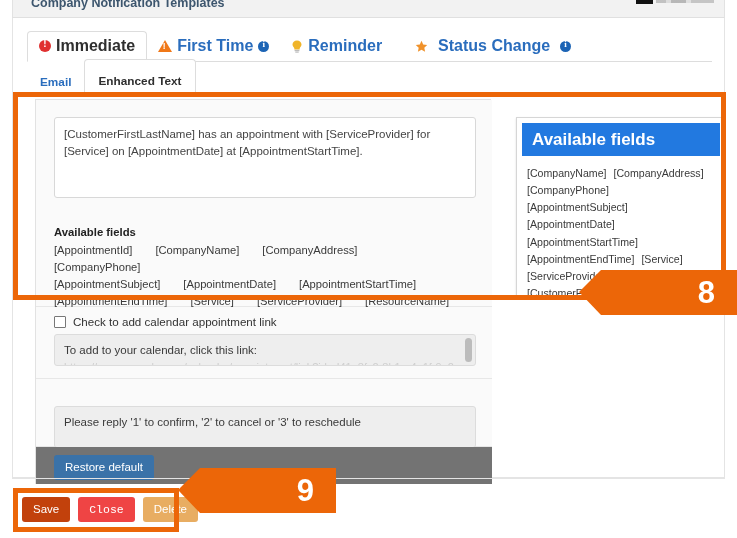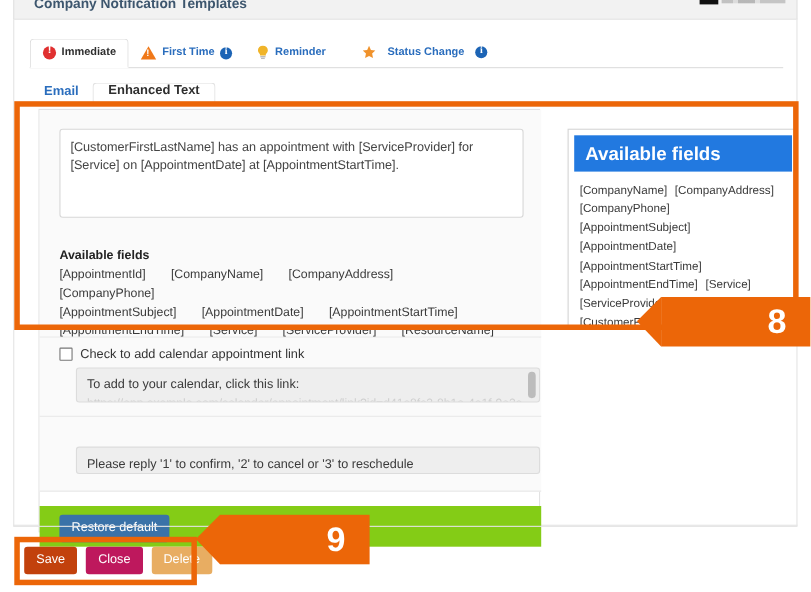--- a/index.html
+++ b/index.html
@@ -71,21 +71,21 @@
     height: 31px;
     display: flex;
     align-items: flex-end;
     border-bottom: 1px solid #dddddd;
   }
   .tab {
     display: flex;
     align-items: center;
     gap: 5px;
     padding: 6px 11px 7px 11px;
-    font-size: 10px;
+    font-size: 16px;
     font-weight: bold;
     color: #2a6dbd;
     white-space: nowrap;
     cursor: pointer;
     line-height: 1;
   }
   .tab.active {
     color: #2f2f2f;
     background: #ffffff;
     border: 1px solid #dddddd;
@@ -151,21 +151,21 @@
     cursor: pointer;
     line-height: 1;
     white-space: nowrap;
   }
   .subtab.active {
     color: #2f2f2f;
     background: #ffffff;
     border: 1px solid #dddddd;
     border-bottom: none;
     border-radius: 4px 4px 0 0;
-    padding-top: 0;
+    padding-top: 16px;
     padding-bottom: 8px;
     margin-bottom: -1px;
   }
 
   
   .panel {
     position: absolute;
     left: 22px; top: 81px;
     width: 456px; height: 385px;
     background: #ffffff;
@@ -174,21 +174,21 @@
 
   .section {
     position: absolute;
     left: 0; width: 456px;
     background: #fafafa;
     border-bottom: 1px solid #e7e7e7;
   }
   .sec-main { top: 0; height: 207px; background:#fafafa; }
   .sec-cal  { top: 207px; height: 72px; background:#fafafa; }
   .sec-msg  { top: 279px; height: 68px; background:#fafafa; }
-  .sec-btn  { top: 360px; height: 37px; background:#84cc16; border-bottom:none; }
+  .sec-btn  { top: 347px; height: 37px; background:#737373; border-bottom:none; }
 
   textarea, .fauxarea {
     font-family: "Liberation Sans", sans-serif;
     font-size: 11.5px;
     color: #444;
     background: #ffffff;
     border: 1px solid #d8d8d8;
     border-radius: 3px;
     padding: 8px 9px;
     resize: none;
@@ -241,24 +241,23 @@
     left: 18px;
     width: 422px;
     background: #eeeeee;
     border: 1px solid #dcdcdc;
     border-radius: 3px;
     font-size: 11.5px;
     color: #3a3a3a;
     padding: 7px 9px;
     overflow: hidden;
     line-height: 1.5;
-    margin-left: 15px;
   }
   .ro-cal { top: 27px; height: 32px; }
-  .ro-msg { top: 27px; height: 25px; }
+  .ro-msg { top: 27px; height: 42px; }
   .ro-cal .line2 {
     color: #cfcfcf;
     font-size: 11px;
     white-space: nowrap;
   }
   .vscroll {
     position: absolute;
     right: 3px; top: 3px;
     width: 7px; height: 24px;
     background: #bcbcbc;
@@ -463,21 +462,21 @@
         <span>[CustomerFirstLastName]</span>
       </div>
     </div>
 
   </div>
 
   <div class="bottom-rule"></div>
 
   <div style="position:absolute;left:22px;top:497px;display:flex;gap:8px;">
     <button class="btn" style="background:#c2410c;">Save</button>
-    <button class="btn" style="background:#be185d;">Close</button>
+    <button class="btn" style="background:#ef4444;font-family:Liberation Mono, monospace;">Close</button>
     <button class="btn" style="background:#e8ad62;">Delete</button>
   </div>
 
   <div class="hl hl-main"></div>
   <div class="hl hl-btn"></div>
 
   <div class="callout co-8">
     <span>8</span>
   </div>
   <div class="callout co-9">

